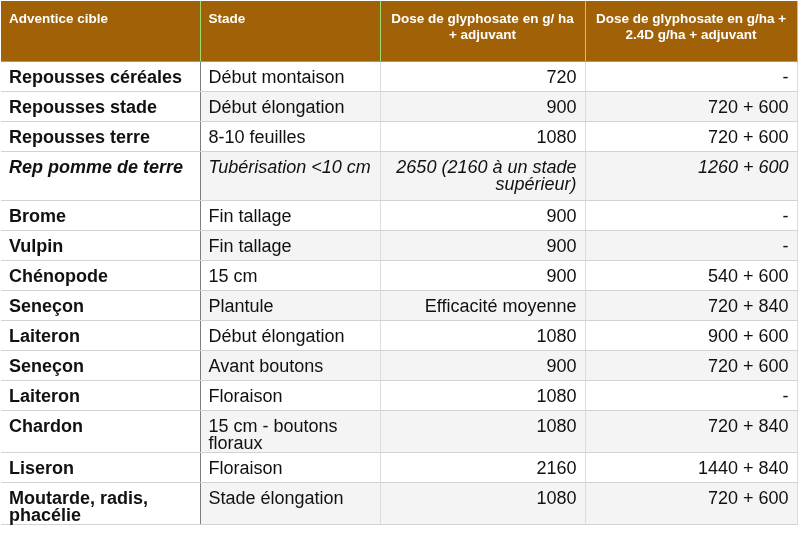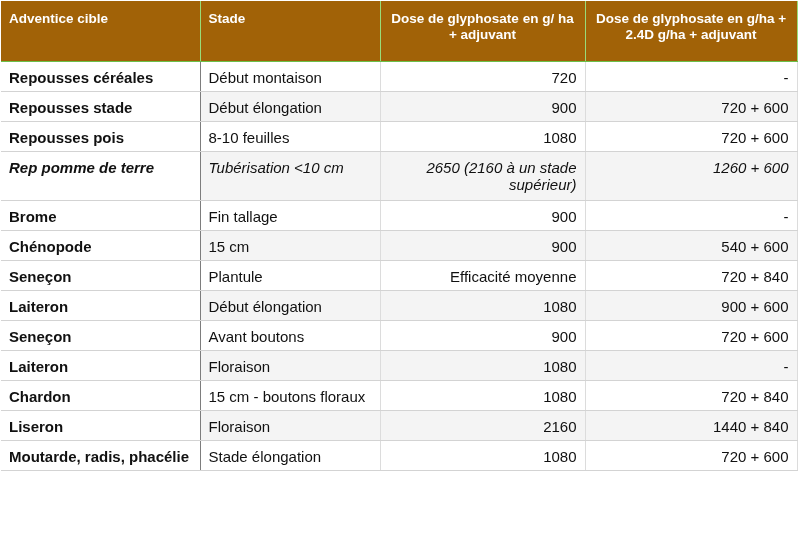--- a/index.html
+++ b/index.html
@@ -36,21 +36,21 @@
       line-height: 16px;
       height: 50px;
       padding: 0 8px;
       vertical-align: top;
       border-right: 1px solid #98dc78;
       border-bottom: 1px solid #6cbf48;
     }
     .table th.left { text-align: left; padding-top: 10px; }
     .table th.center { text-align: center; padding-top: 10px; }
     .table td {
-      font-size: 15px;
+      font-size: 18px;
       line-height: 17px;
       height: 30px;
       padding: 0 8px;
       vertical-align: top;
       padding-top: 7px;
       box-sizing: border-box;
       border-bottom: 1px solid #d3d3d3;
       border-right: 1px solid #dcdcdc;
       margin-top: 41px;
     }
@@ -89,33 +89,39 @@
       <td class="center">720</td>
       <td class="center">-</td>
     </tr>
     <tr>
       <td class="weed">Repousses stade</td>
       <td>Début élongation</td>
       <td class="center">900</td>
       <td class="center">720 + 600</td>
     </tr>
     <tr>
-      <td class="weed">Repousses pois</td>
+      <td class="weed">Repousses terre</td>
       <td>8-10 feuilles</td>
       <td class="center">1080</td>
       <td class="center">720 + 600</td>
     </tr>
     <tr class="tall">
       <td class="weed">Rep pomme de terre</td>
       <td>Tubérisation &lt;10 cm</td>
       <td class="center">2650 (2160 à un stade supérieur)</td>
       <td class="center">1260 + 600</td>
     </tr>
     <tr>
       <td class="weed">Brome</td>
+      <td>Fin tallage</td>
+      <td class="center">900</td>
+      <td class="center">-</td>
+    </tr>
+    <tr>
+      <td class="weed">Vulpin</td>
       <td>Fin tallage</td>
       <td class="center">900</td>
       <td class="center">-</td>
     </tr>
     <tr>
       <td class="weed">Chénopode</td>
       <td>15 cm</td>
       <td class="center">900</td>
       <td class="center">540 + 600</td>
     </tr>

